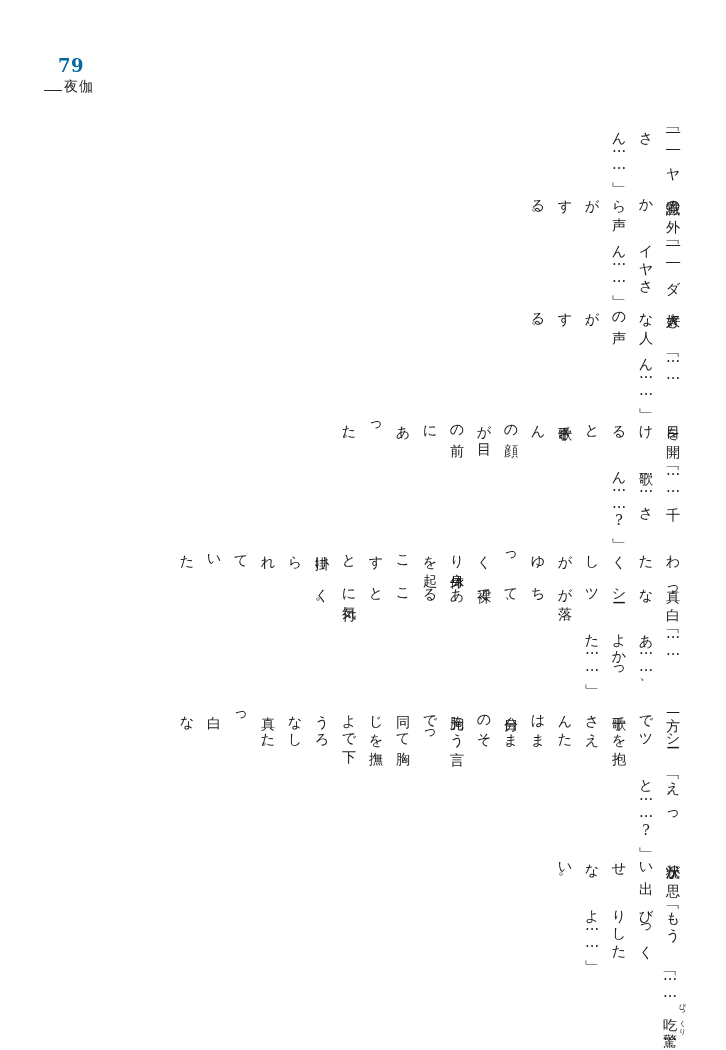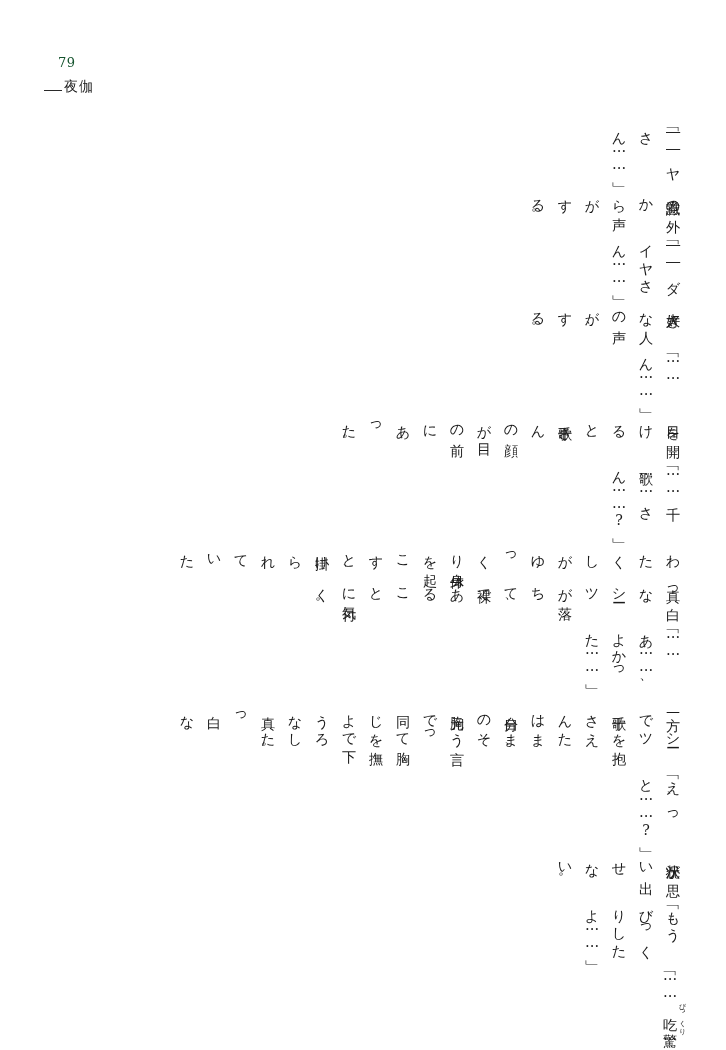--- a/index.html
+++ b/index.html
@@ -20,23 +20,24 @@
     inset: 0;
     width: 726px;
     height: 1050px;
   }
 
   
   .page-number {
     position: absolute;
     left: 58px;
     top: 55px;
-    font-size: 13px;
+    font-size: 18px;
     letter-spacing: 0.5px;
-    color: #14532d;
+    color: #0369a1;
+    font-weight: bold;
   }
   .running-head {
     position: absolute;
     left: 44px;
     top: 78px;
     width: 120px;
     height: 26px;
   }
   .running-head .rule {
     position: absolute;

